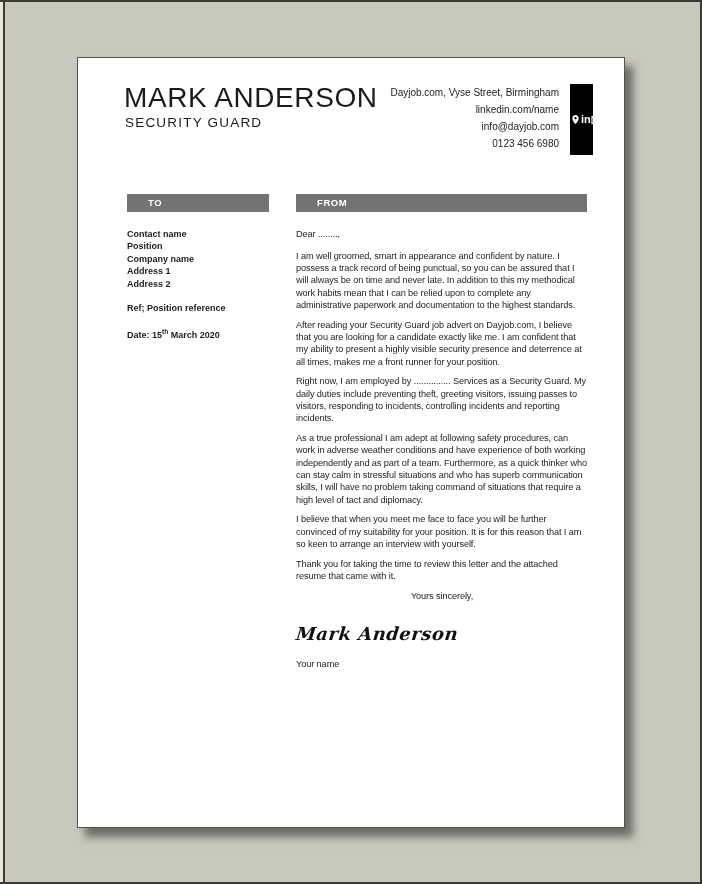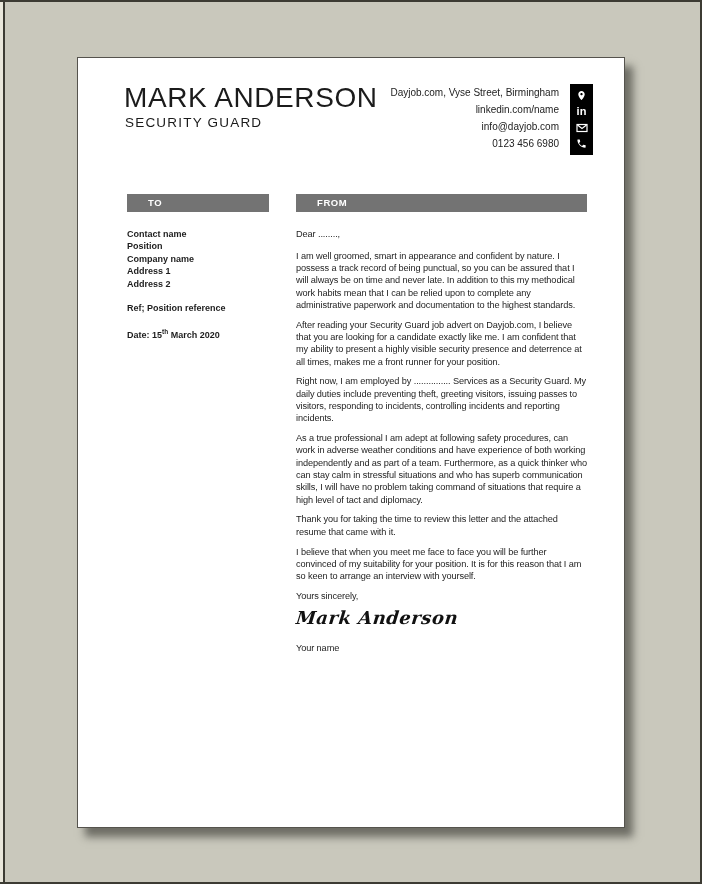--- a/index.html
+++ b/index.html
@@ -67,21 +67,21 @@
     margin-left: 37px;
   }
   .icon-bar {
     position: absolute;
     left: 492px;
     top: 26px;
     width: 23px;
     height: 71px;
     background: #000000;
     display: flex;
-    flex-direction: column;
+    flex-direction: row;
     justify-content: space-evenly;
     align-items: center;
   }
   .icon-bar svg { display: block; }
   .in-glyph {
     color: #ffffff;
     font-size: 11px;
     font-weight: bold;
     line-height: 11px;
   }
@@ -120,21 +120,21 @@
     left: 218px;
     top: 170px;
     width: 292px;
     font-size: 9.2px;
     line-height: 12.3px;
     letter-spacing: -0.1px;
     color: #1d1d1d;
   }
   .from-block p { margin: 0 0 7.5px 0; }
   .from-block .salutation { margin-bottom: 9.5px; }
-  .from-block .closing { margin: 4px 0 10px 0; }
+  .from-block .closing { margin: 4px 0 26px 0; text-align: center; }
   .signature {
     font-family: "DejaVu Serif", serif;
     font-style: italic;
     font-weight: bold;
     font-size: 18px;
     letter-spacing: 0.5px;
     color: #111111;
     transform: skewX(-6deg);
     transform-origin: left center;
     margin: 0 0 17px 0 !important;
@@ -201,21 +201,21 @@
       <div class="gap"></div>
       <div><span>Date: 15</span><sup>th</sup><span> March 2020</span></div>
     </div>
 
     <div class="from-block">
       <p class="salutation">Dear ........,</p>
       <p>I am well groomed, smart in appearance and confident by nature. I possess a track record of being punctual, so you can be assured that I will always be on time and never late. In addition to this my methodical work habits mean that I can be relied upon to complete any administrative paperwork and documentation to the highest standards.</p>
       <p>After reading your Security Guard job advert on Dayjob.com, I believe that you are looking for a candidate exactly like me. I am confident that my ability to present a highly visible security presence and deterrence at all times, makes me a front runner for your position.</p>
       <p>Right now, I am employed by ............... Services as a Security Guard. My daily duties include preventing theft, greeting visitors, issuing passes to visitors, responding to incidents, controlling incidents and reporting incidents.</p>
       <p>As a true professional I am adept at following safety procedures, can work in adverse weather conditions and have experience of both working independently and as part of a team. Furthermore, as a quick thinker who can stay calm in stressful situations and who has superb communication skills, I will have no problem taking command of situations that require a high level of tact and diplomacy.</p>
+      <p>I believe that when you meet me face to face you will be further convinced of my suitability for your position. It is for this reason that I am so keen to arrange an interview with yourself.</p>
       <p>Thank you for taking the time to review this letter and the attached resume that came with it.</p>
-      <p>I believe that when you meet me face to face you will be further convinced of my suitability for your position. It is for this reason that I am so keen to arrange an interview with yourself.</p>
       <p class="closing">Yours sincerely,</p>
       <p class="signature">Mark Anderson</p>
       <p>Your name</p>
     </div>
 
   </div>
 </div>
 
 </body></html>

